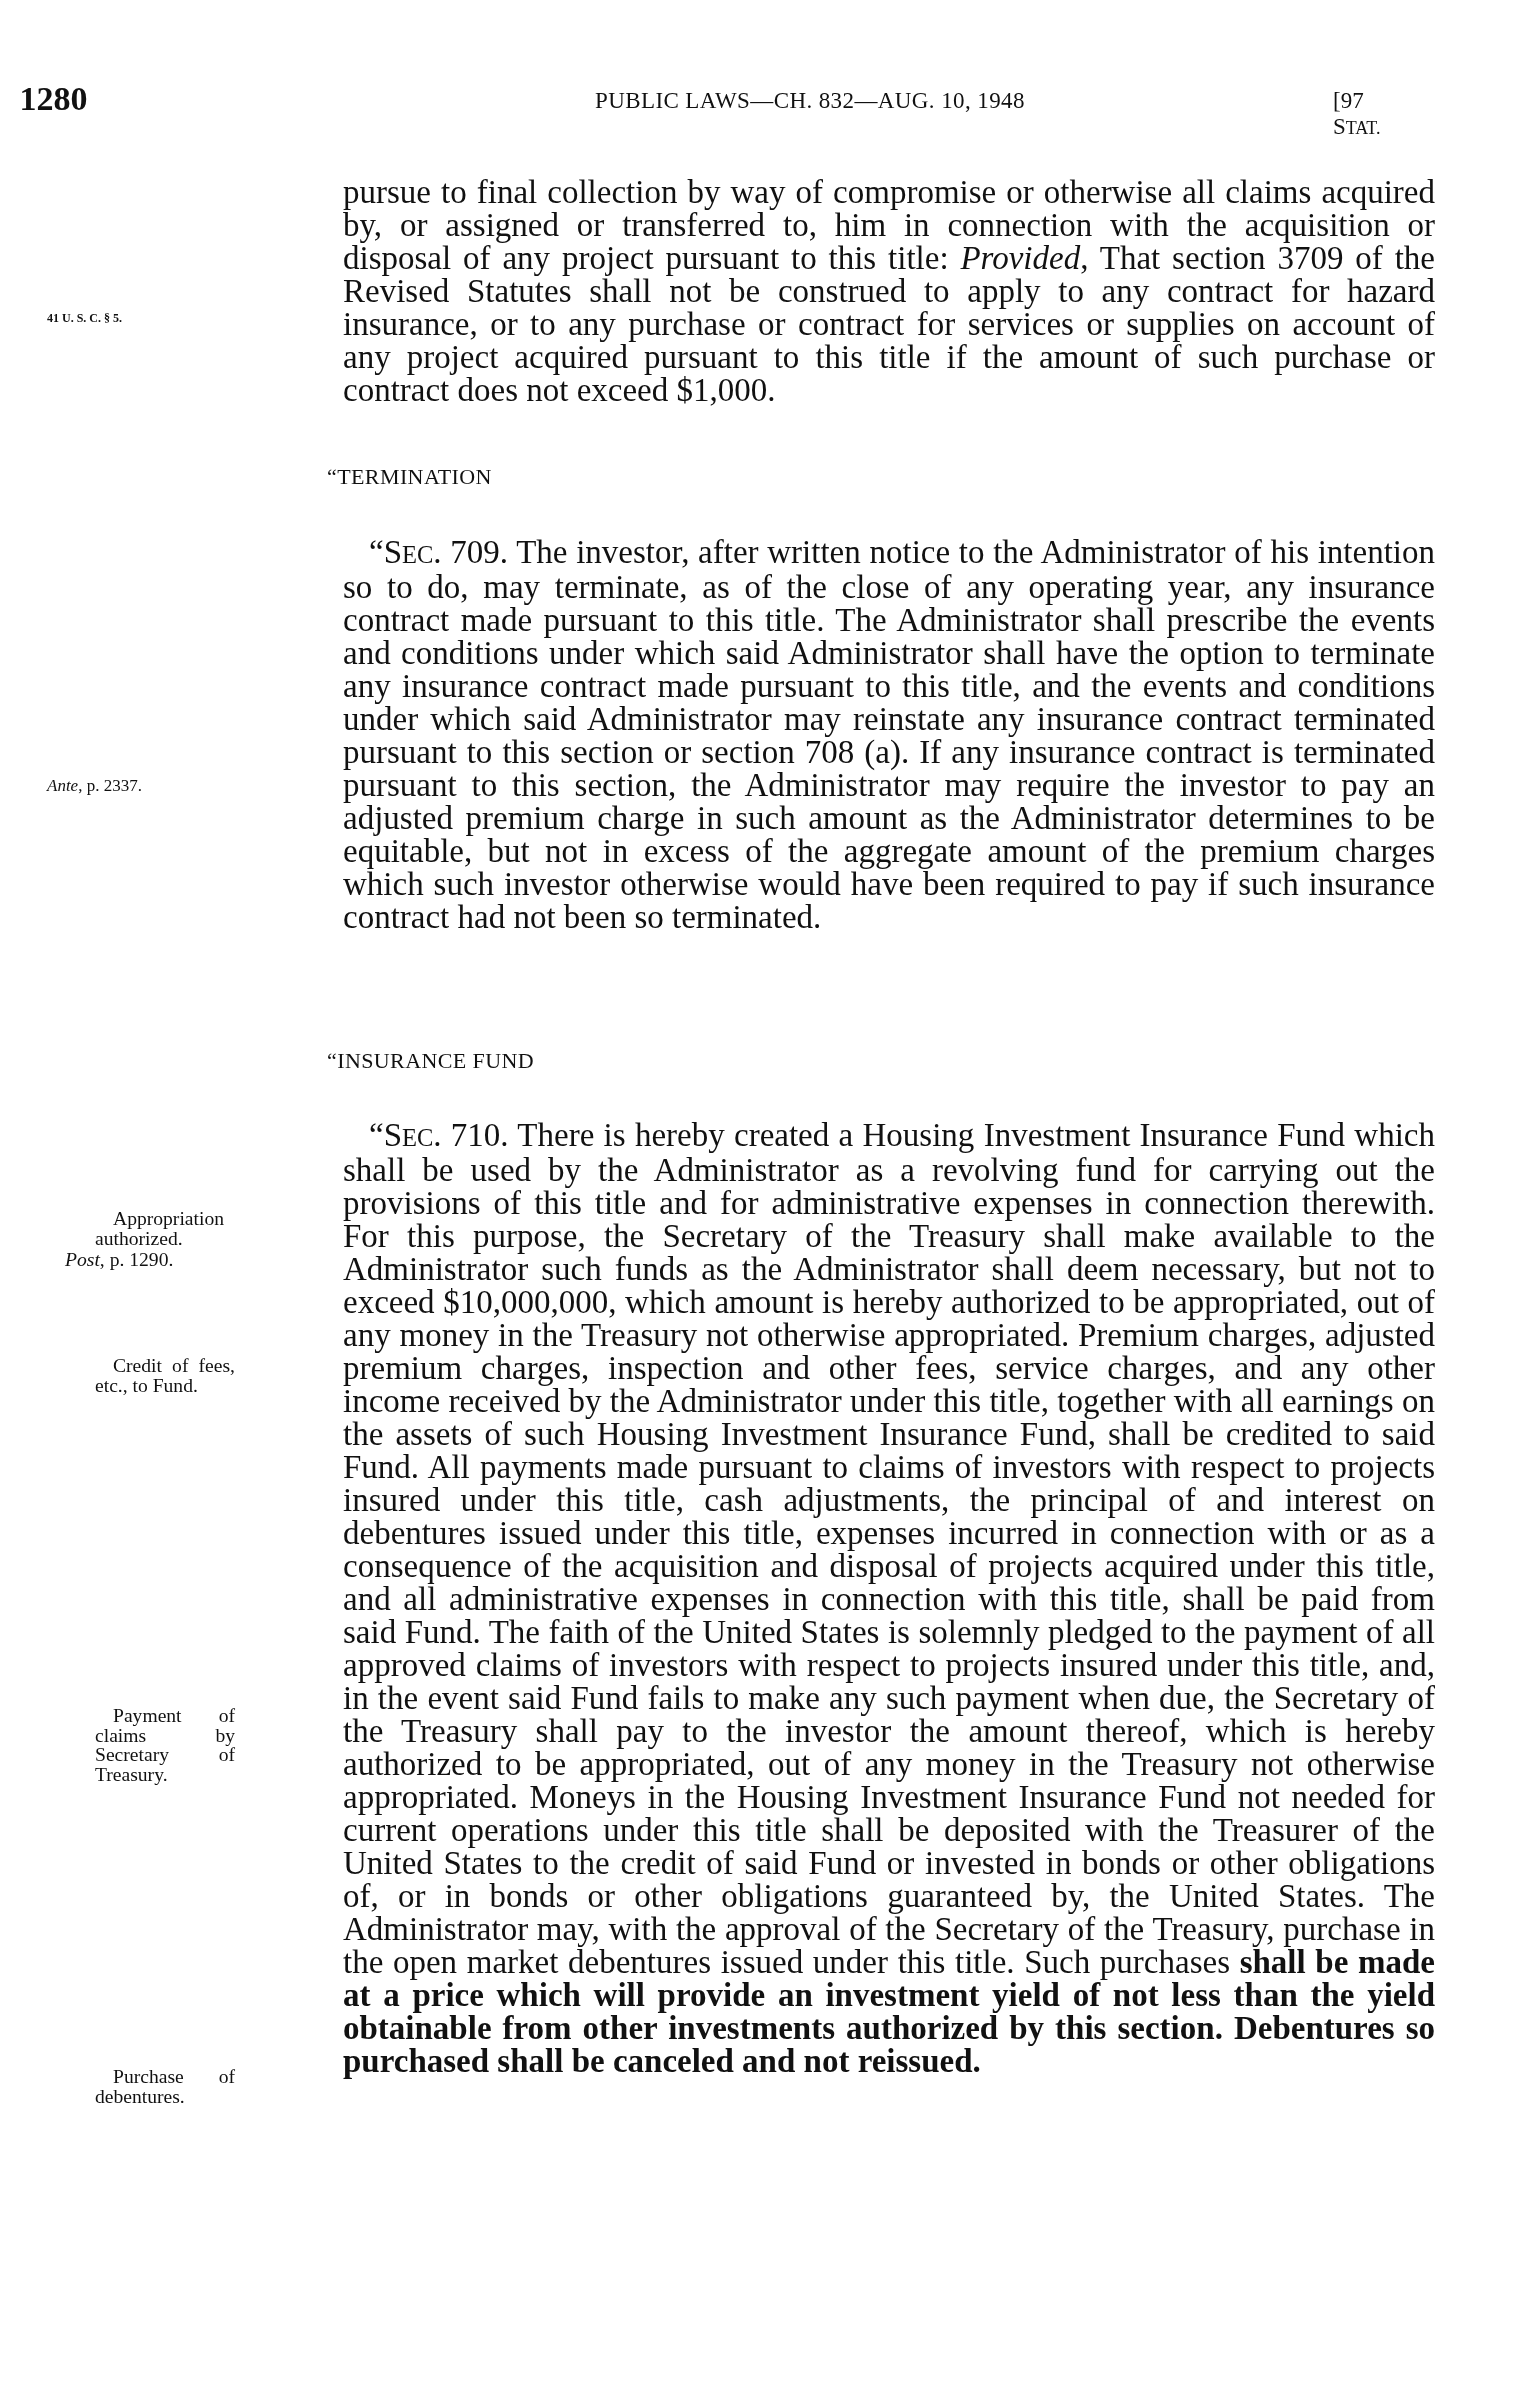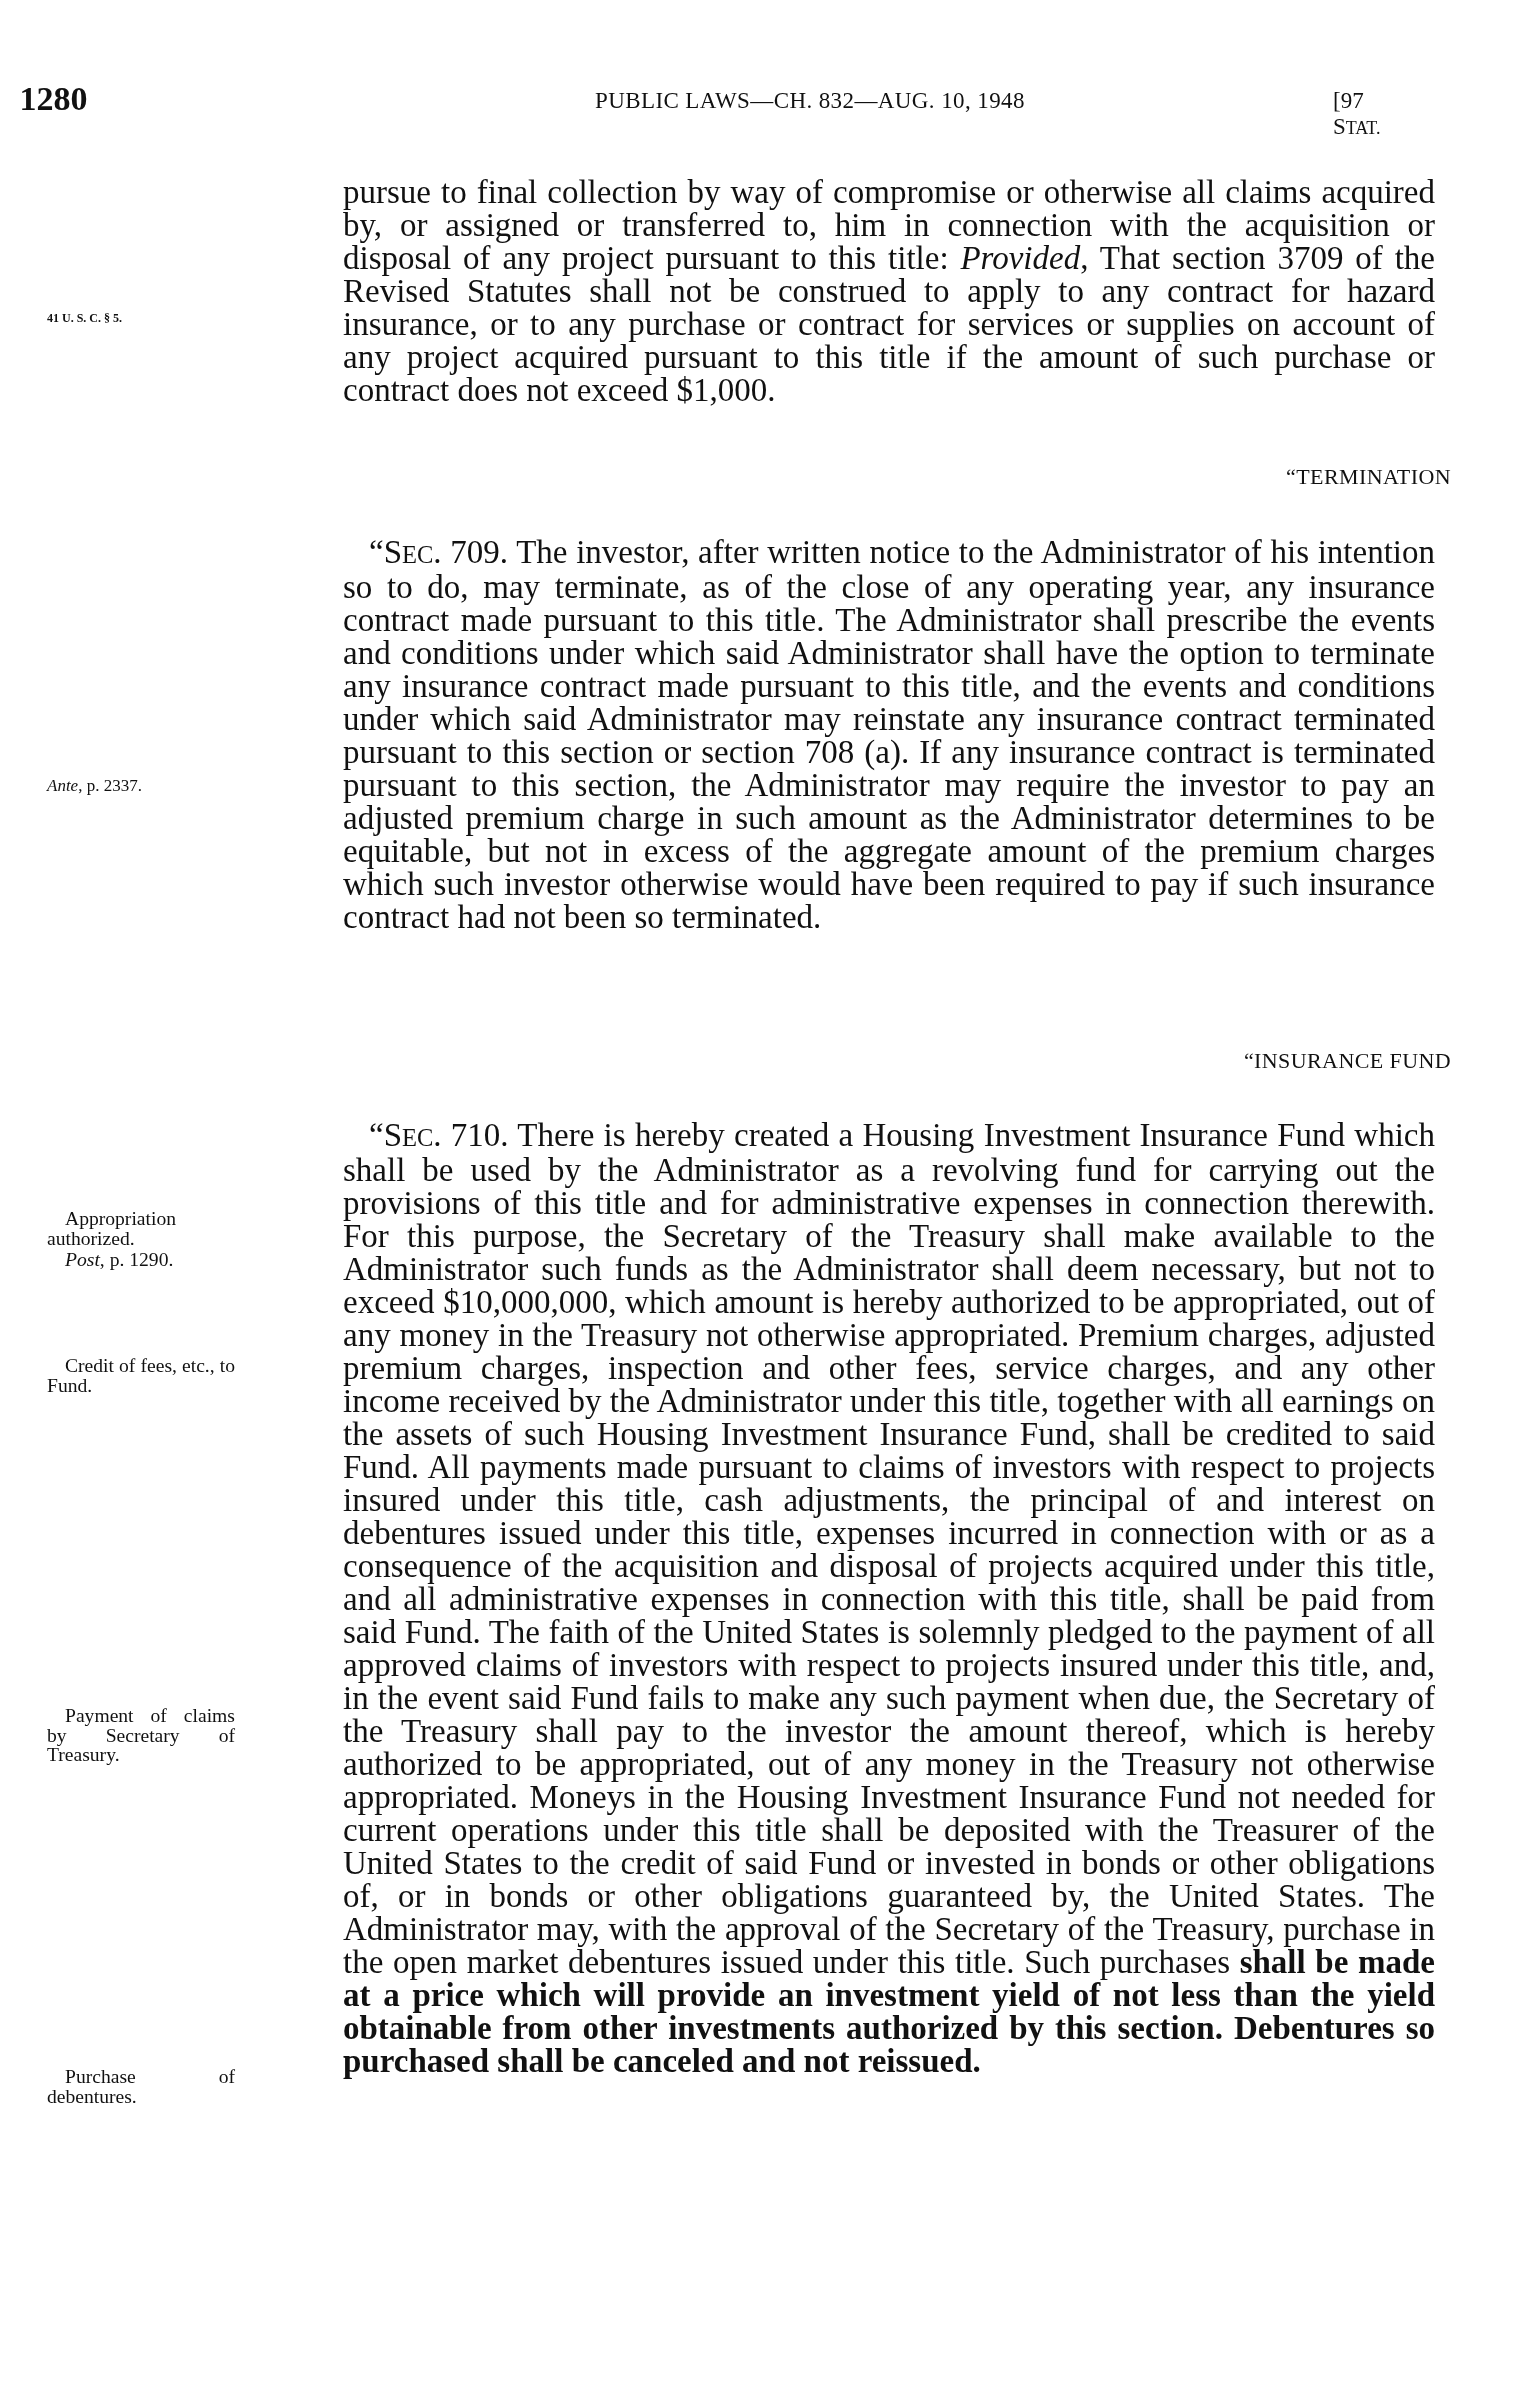--- a/index.html
+++ b/index.html
@@ -20,36 +20,36 @@
   .body-col {
     position: absolute; left: 327px; width: 1124px;
     font-family: "Liberation Serif", serif;
     font-size: 33px; line-height: 33px;
     text-align: justify; text-align-last: left;
     hyphens: none;
   }
   .body-col p { margin: 16px; }
   .indent { text-indent: 26px; }
   .sec-heading {
-    position: absolute; left: 327px; width: 1124px; text-align: right;
+    position: absolute; left: 327px; width: 1124px; text-align: left;
     font-family: "Liberation Serif", serif;
     font-size: 22px; letter-spacing: 0.4px;
   }
   .sc-cap { font-size: 33px; }
   .sc-small { font-size: 24.5px; }
   em { font-style: italic; }
   .last-bold { font-weight: bold; }
 
   .margin-note {
     position: absolute; left: 47px; width: 188px;
     font-family: "Liberation Serif", serif;
     font-size: 19.6px; line-height: 19.6px;
     text-align: justify; text-align-last: left;
   }
-  .margin-note .mi { text-indent: 18px; display: block; }
+  .margin-note .mi { text-indent: 18px; display: block; margin-left: 48px; }
 </style>
 </head>
 <body>
 
 <div class="header">
   <span class="page-no">1280</span>
   <span class="running-title">PUBLIC LAWS—CH. 832—AUG. 10, 1948</span>
   <span class="stat-ref"><span>[97 S</span><span class="sc">TAT.</span></span>
 </div>
 

